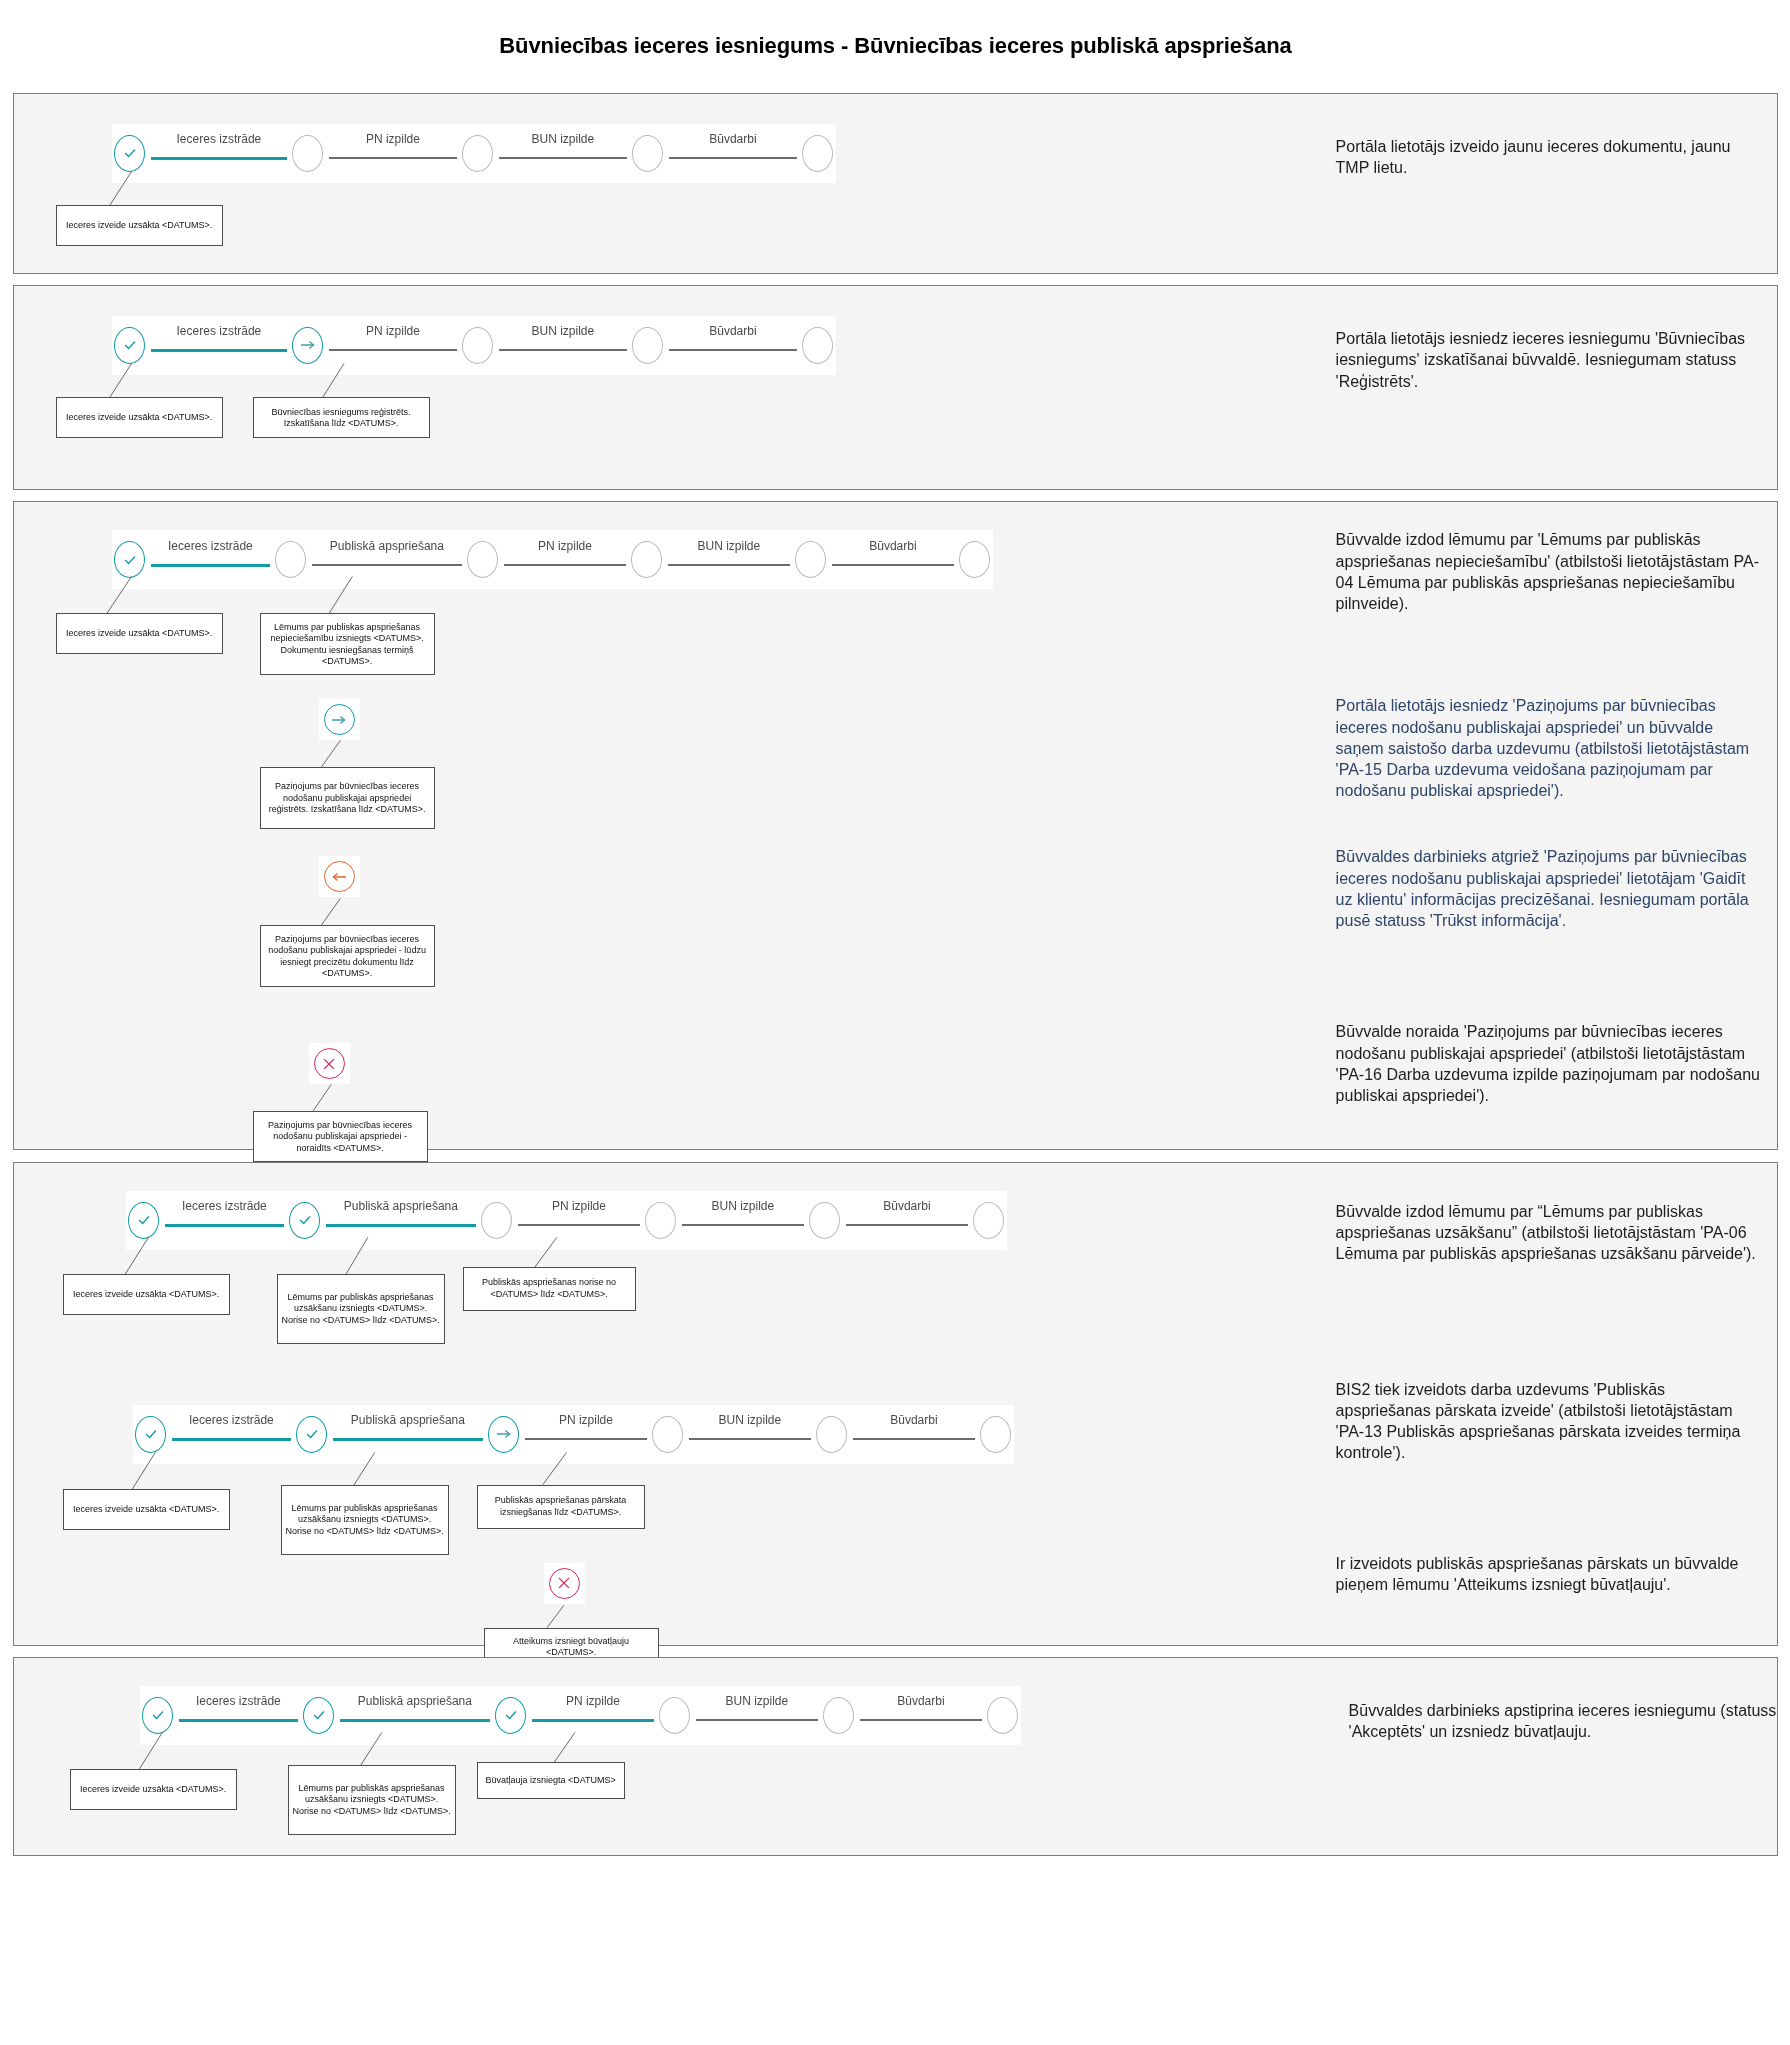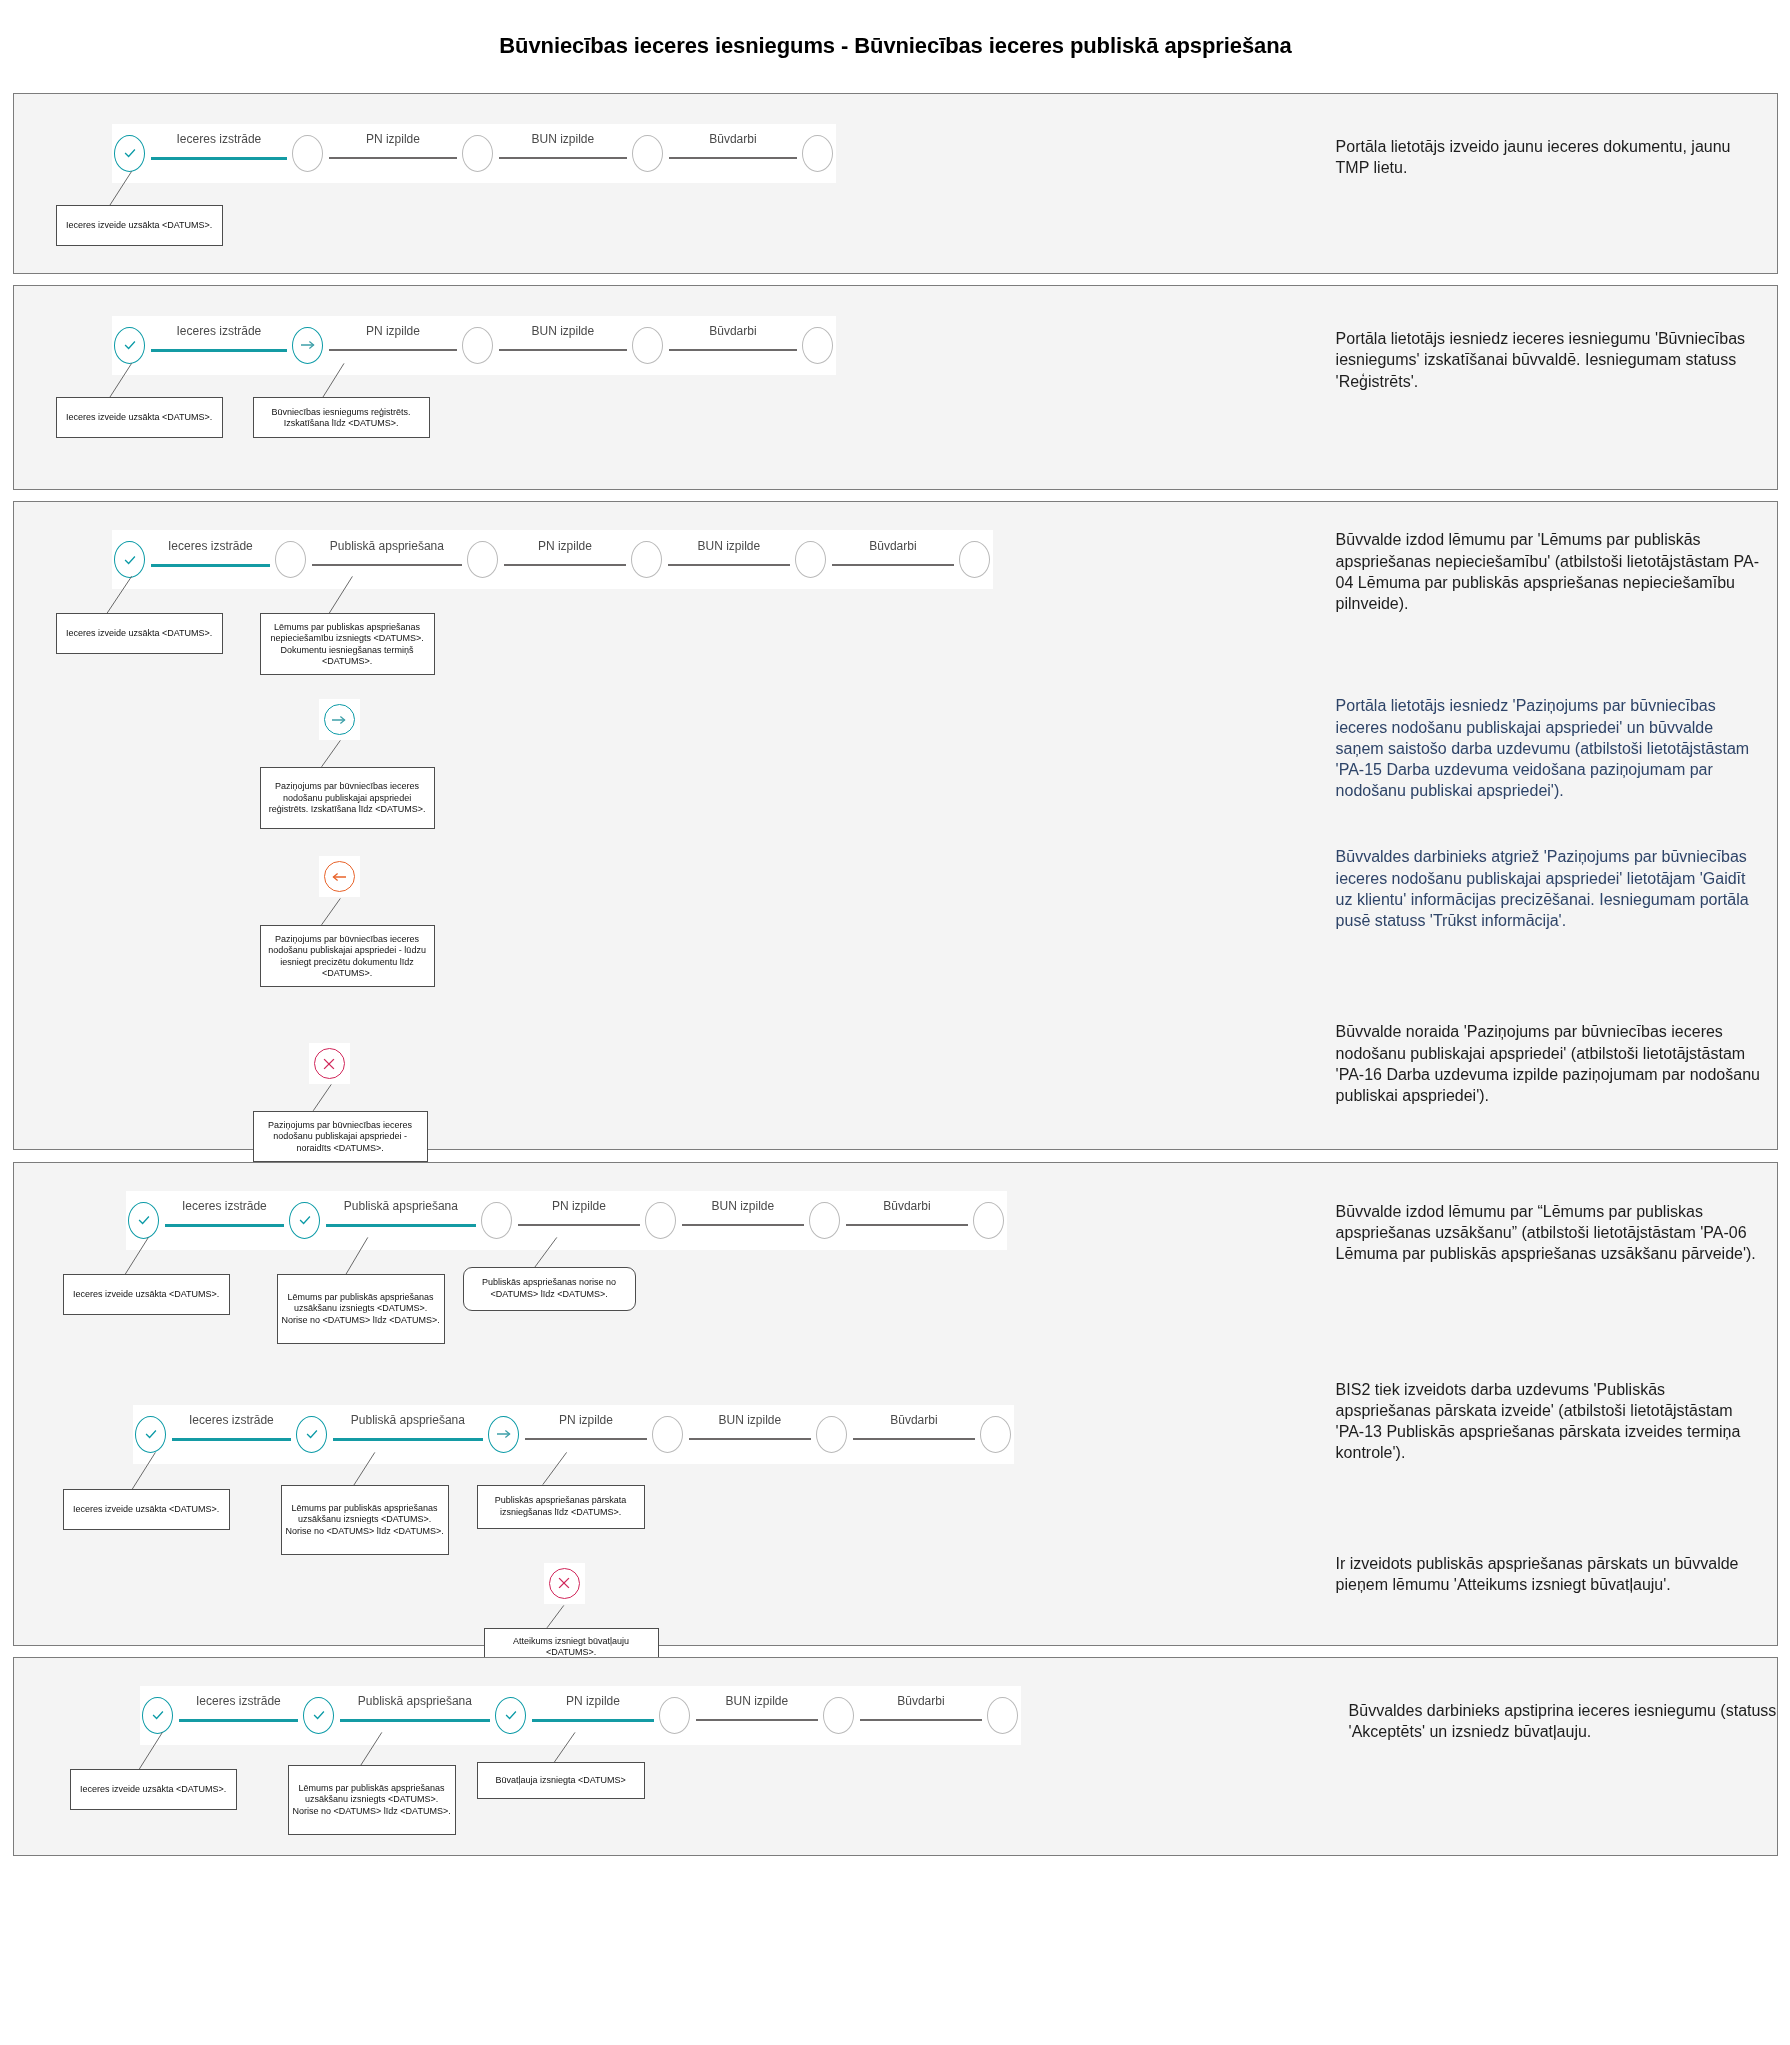--- a/index.html
+++ b/index.html
@@ -395,21 +395,21 @@
       </div>
       <svg class="leader" style="left:239px; top:73px; width:140px; height:56px;" viewBox="0 0 200 80" width="140" height="56">
           <line x1="164" y1="2" x2="132" y2="56"></line>
         </svg>
       <div class="callout" style="left:263px; top:111px; width:168px; height:70px;">
         <span>Lēmums par publiskās apspriešanas uzsākšanu izsniegts &lt;DATUMS&gt;. Norise no &lt;DATUMS&gt; līdz &lt;DATUMS&gt;.</span>
       </div>
       <svg class="leader" style="left:435px; top:73px; width:140px; height:56px;" viewBox="0 0 200 80" width="140" height="56">
           <line x1="154" y1="2" x2="120" y2="48"></line>
         </svg>
-      <div class="callout" style="left:449px; top:104px; width:173px; height:44px;border-radius:9px;">
+      <div class="callout" style="left:449px; top:104px; width:173px; height:44px;">
         <span>Publiskās apspriešanas norise no &lt;DATUMS&gt; līdz &lt;DATUMS&gt;.</span>
       </div>
 
       <div class="stepper" style="left:119px; top:242px;">
         <div class="node done">
           <svg width="14" height="14" viewBox="0 0 20 20">
               <path d="M3 10 L8 15 L17 5" fill="none" stroke="#0a9aa6" stroke-width="1.8"></path>
             </svg>
         </div>
         <div class="seg teal" style="width:130px;">
@@ -538,21 +538,21 @@
       </div>
       <svg class="leader" style="left:246px; top:73px; width:140px; height:56px;" viewBox="0 0 200 80" width="140" height="56">
           <line x1="174" y1="2" x2="142" y2="52"></line>
         </svg>
       <div class="callout" style="left:274px; top:107px; width:168px; height:70px;">
         <span>Lēmums par publiskās apspriešanas uzsākšanu izsniegts &lt;DATUMS&gt;. Norise no &lt;DATUMS&gt; līdz &lt;DATUMS&gt;.</span>
       </div>
       <svg class="leader" style="left:449px; top:73px; width:140px; height:56px;" viewBox="0 0 200 80" width="140" height="56">
           <line x1="160" y1="2" x2="128" y2="48"></line>
         </svg>
-      <div class="callout" style="left:463px; top:104px; width:168px; height:37px;">
+      <div class="callout" style="left:463px; top:104px; width:148px; height:37px;">
         <span>Būvatļauja izsniegta &lt;DATUMS&gt;</span>
       </div>
     </div>
     <div class="panel-right">
       <div class="note" style="top:42px;margin-left:13px;">Būvvaldes darbinieks apstiprina ieceres iesniegumu (statuss 'Akceptēts' un izsniedz būvatļauju.</div>
     </div>
   </div>
 
 </div>
 

